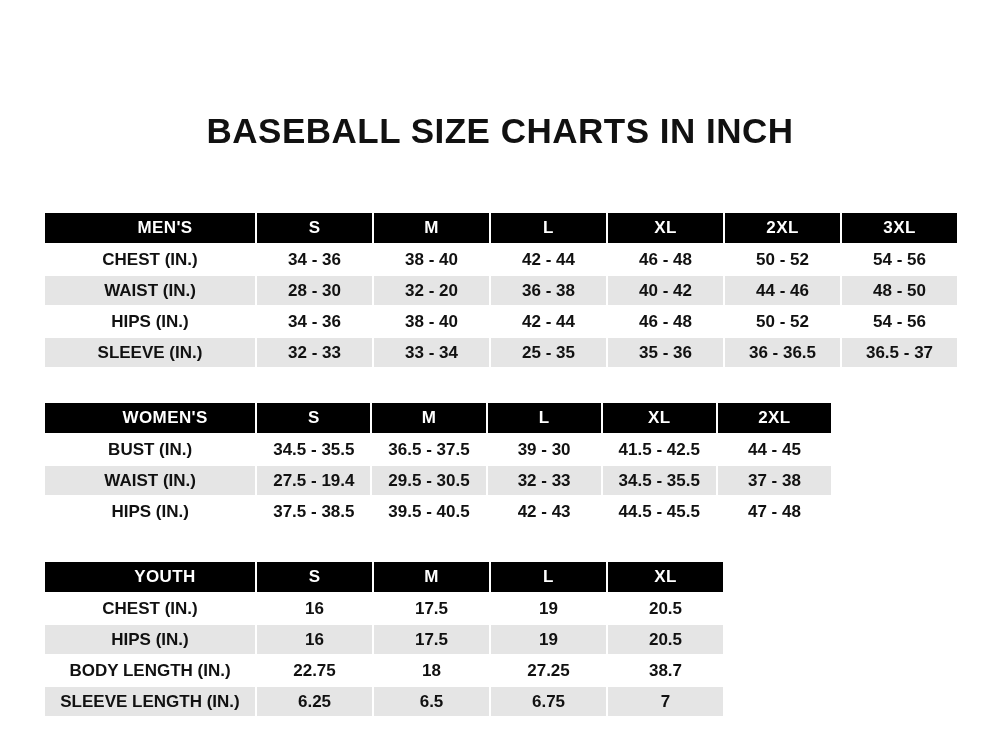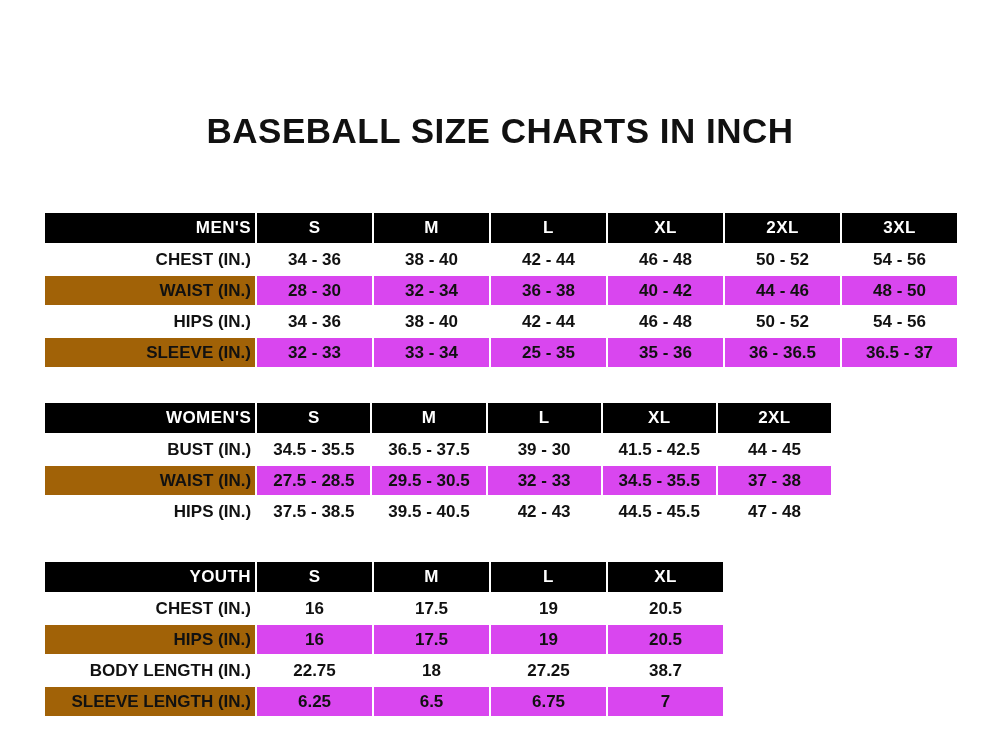--- a/index.html
+++ b/index.html
@@ -50,36 +50,36 @@
     box-sizing: border-box;
   }
   thead td {
     background: #000000;
     color: #ffffff;
     font-size: 17px;
     letter-spacing: 0.4px;
     height: 32px;
   }
   thead td.rowlabel {
-    text-align: right;
+    text-align: center;
     padding-left: 34px;
   }
   tbody td.rowlabel {
     background: #ffffff;
     color: #111111;
-    text-align: right;
+    text-align: center;
   }
   tbody tr.alt td {
-    background: #d946ef;
+    background: #e5e5e5;
   }
   tbody tr.plain td {
     background: #ffffff;
   }
   tbody tr.alt td.rowlabel {
-    background: #a16207;
+    background: #e5e5e5;
   }
   
   #mens-table { width: 914px; }
   #mens-table col.c0 { width: 212px; }
   #mens-table col.cx { width: 117px; }
 
   #womens-table { width: 790px; }
   #womens-table col.c0 { width: 212px; }
   #womens-table col.cx { width: 115px; }
 
@@ -126,21 +126,21 @@
           <td>34 - 36</td>
           <td>38 - 40</td>
           <td>42 - 44</td>
           <td>46 - 48</td>
           <td>50 - 52</td>
           <td>54 - 56</td>
         </tr>
         <tr class="alt">
           <td class="rowlabel">WAIST (IN.)</td>
           <td>28 - 30</td>
-          <td>32 - 34</td>
+          <td>32 - 20</td>
           <td>36 - 38</td>
           <td>40 - 42</td>
           <td>44 - 46</td>
           <td>48 - 50</td>
         </tr>
         <tr class="plain">
           <td class="rowlabel">HIPS (IN.)</td>
           <td>34 - 36</td>
           <td>38 - 40</td>
           <td>42 - 44</td>
@@ -185,21 +185,21 @@
         <tr class="plain">
           <td class="rowlabel">BUST (IN.)</td>
           <td>34.5 - 35.5</td>
           <td>36.5 - 37.5</td>
           <td>39 - 30</td>
           <td>41.5 - 42.5</td>
           <td>44 - 45</td>
         </tr>
         <tr class="alt">
           <td class="rowlabel">WAIST (IN.)</td>
-          <td>27.5 - 28.5</td>
+          <td>27.5 - 19.4</td>
           <td>29.5 - 30.5</td>
           <td>32 - 33</td>
           <td>34.5 - 35.5</td>
           <td>37 - 38</td>
         </tr>
         <tr class="plain">
           <td class="rowlabel">HIPS (IN.)</td>
           <td>37.5 - 38.5</td>
           <td>39.5 - 40.5</td>
           <td>42 - 43</td>

